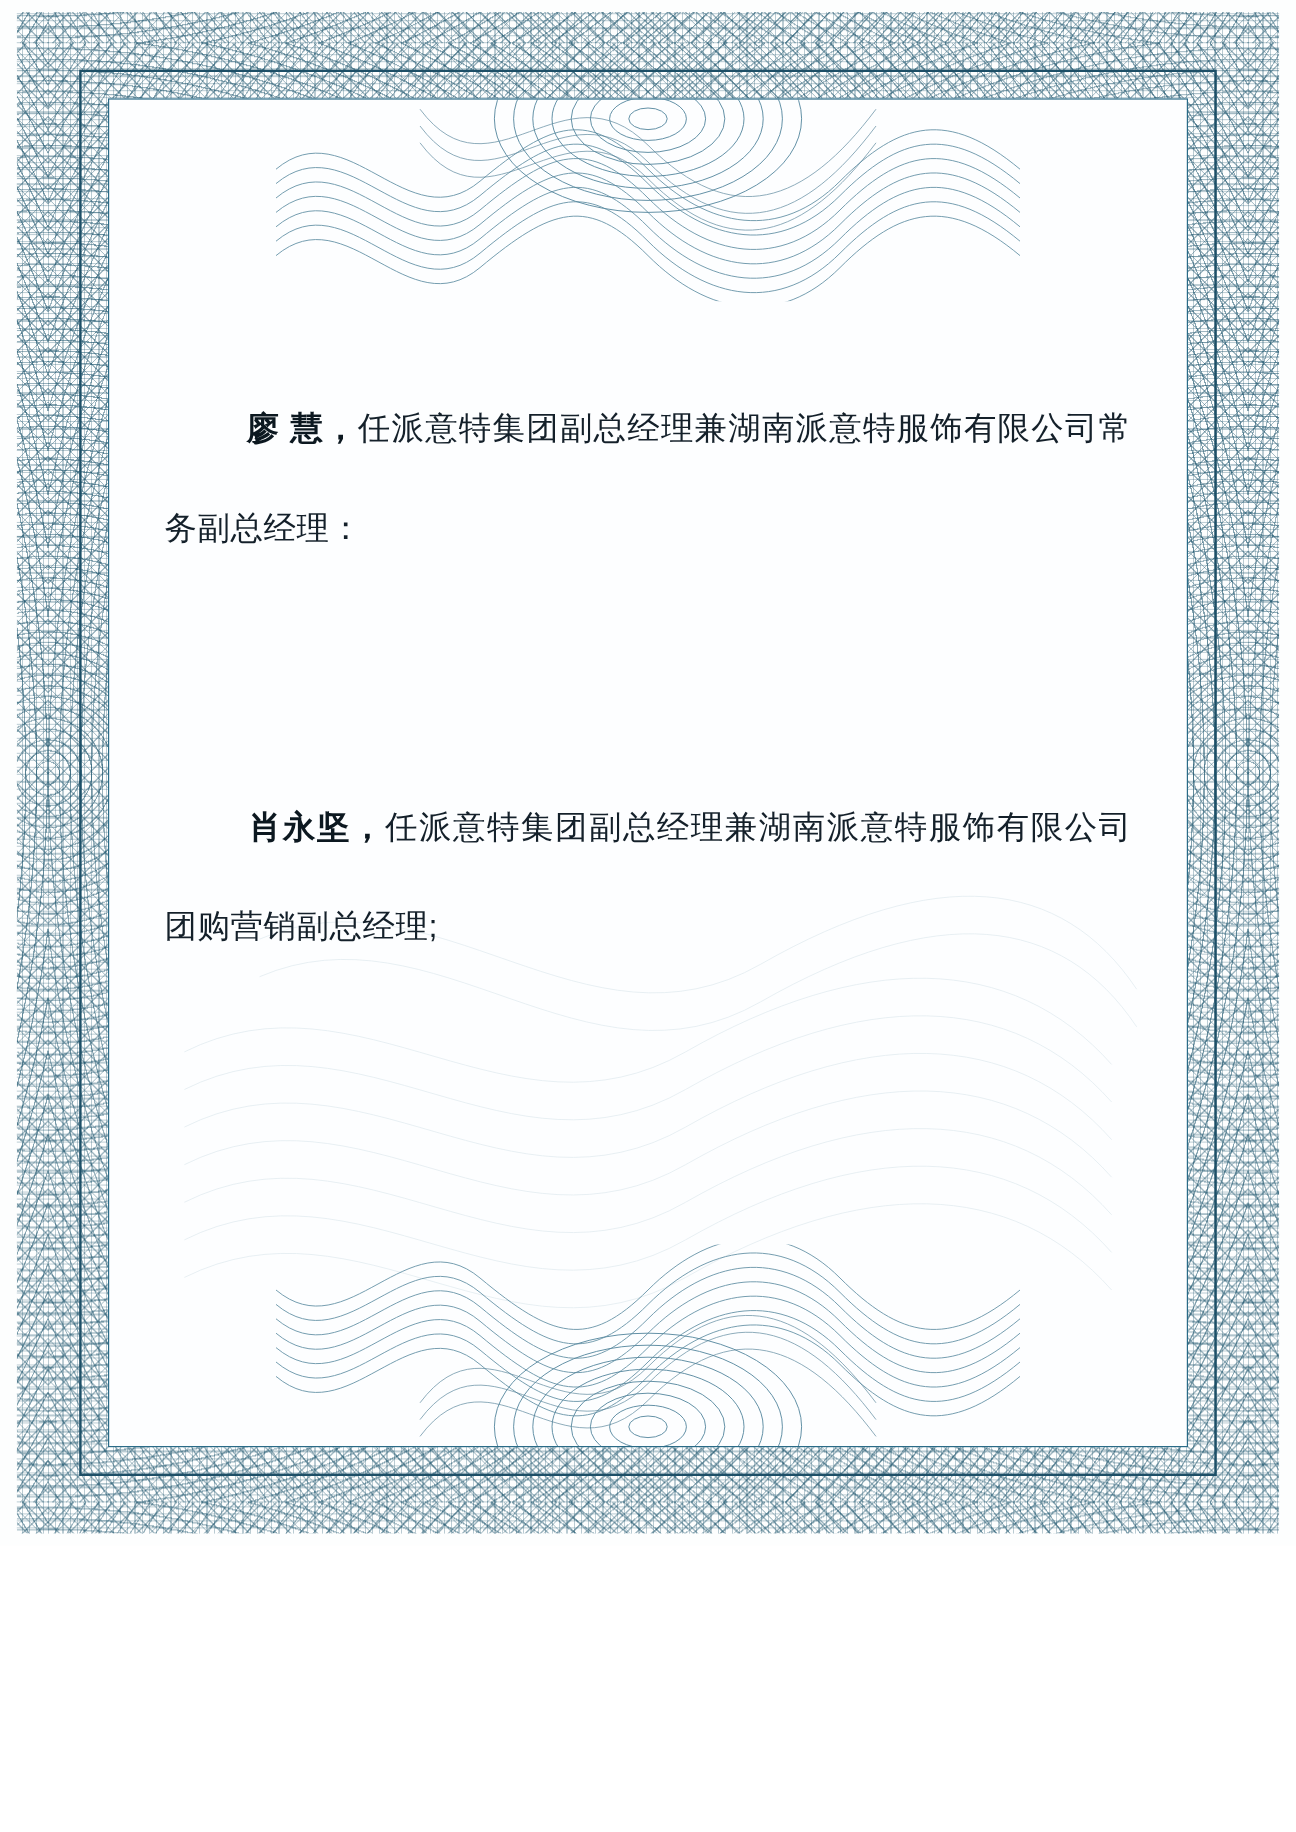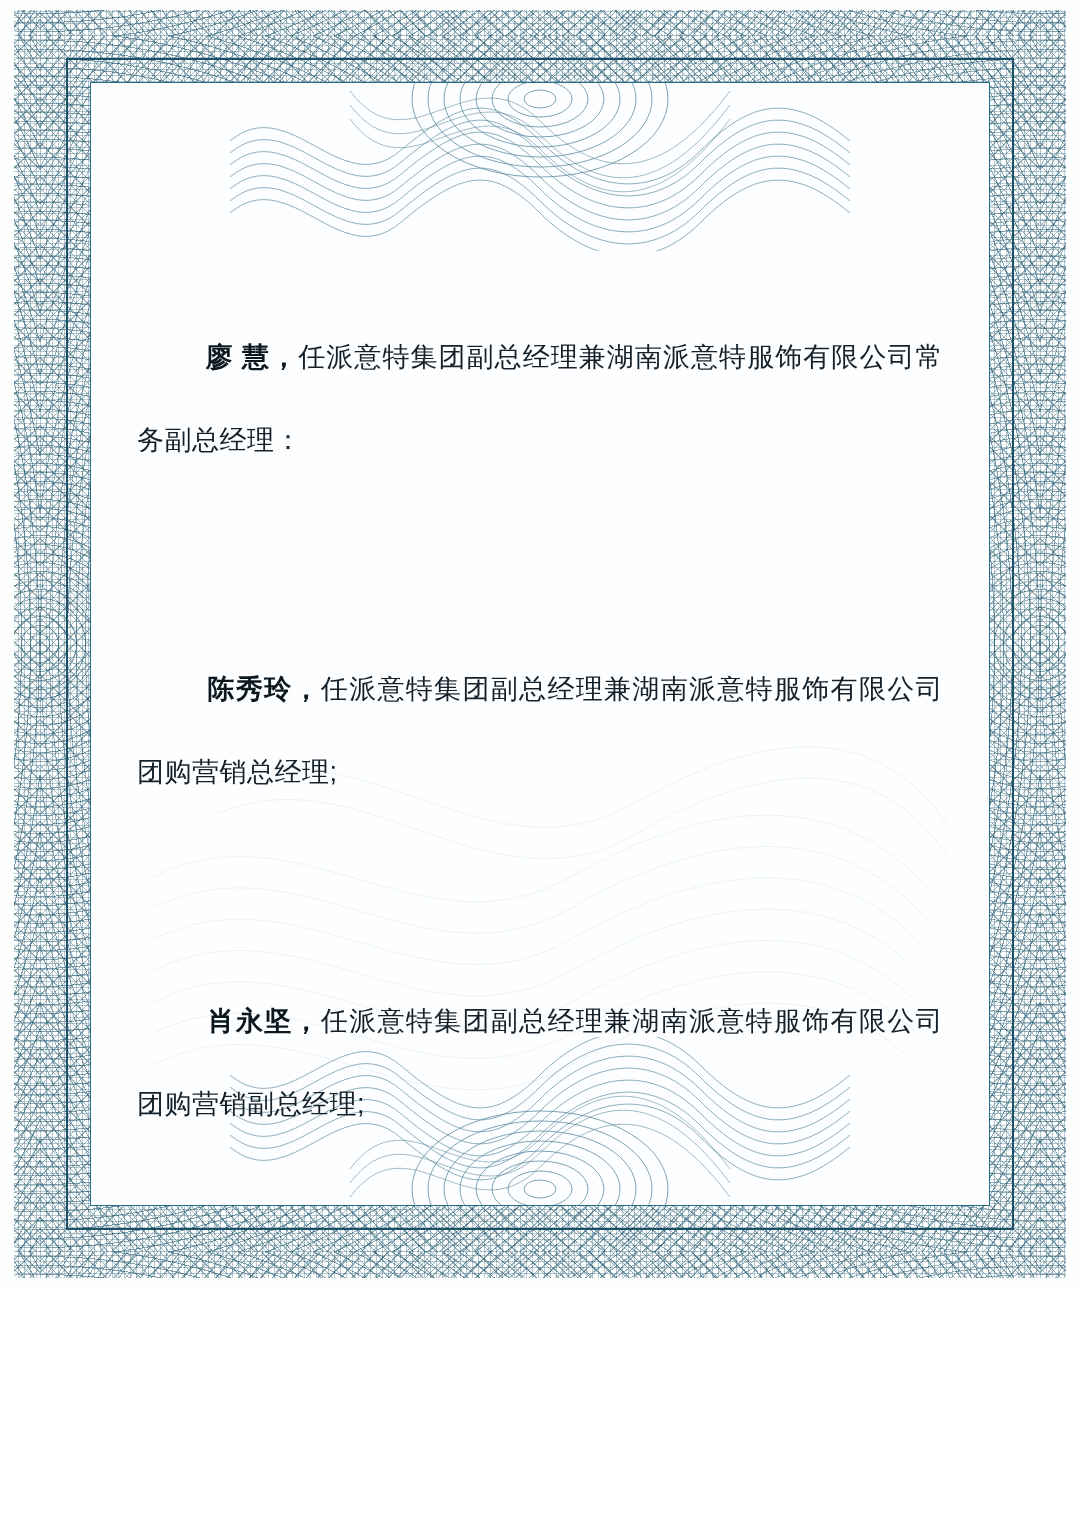--- a/index.html
+++ b/index.html
@@ -197,23 +197,20 @@
       </g>
     </svg>
 
     <div class="content">
 
       <p class="para">
         <span class="name">廖 慧，</span><span class="rest">任派意特集团副总经理兼湖南派意特服饰有限公司常务副总经理：</span>
       </p>
 
 
-      <p class="para">
-        <span class="name">陈秀玲，</span><span class="rest">任派意特集团副总经理兼湖南派意特服饰有限公司团购营销总经理;</span>
-      </p>
 
       <p class="para">
         <span class="name">肖永坚，</span><span class="rest">任派意特集团副总经理兼湖南派意特服饰有限公司团购营销副总经理;</span>
       </p>
 
     </div>
   </div>
 </div>
 
 </body></html>

